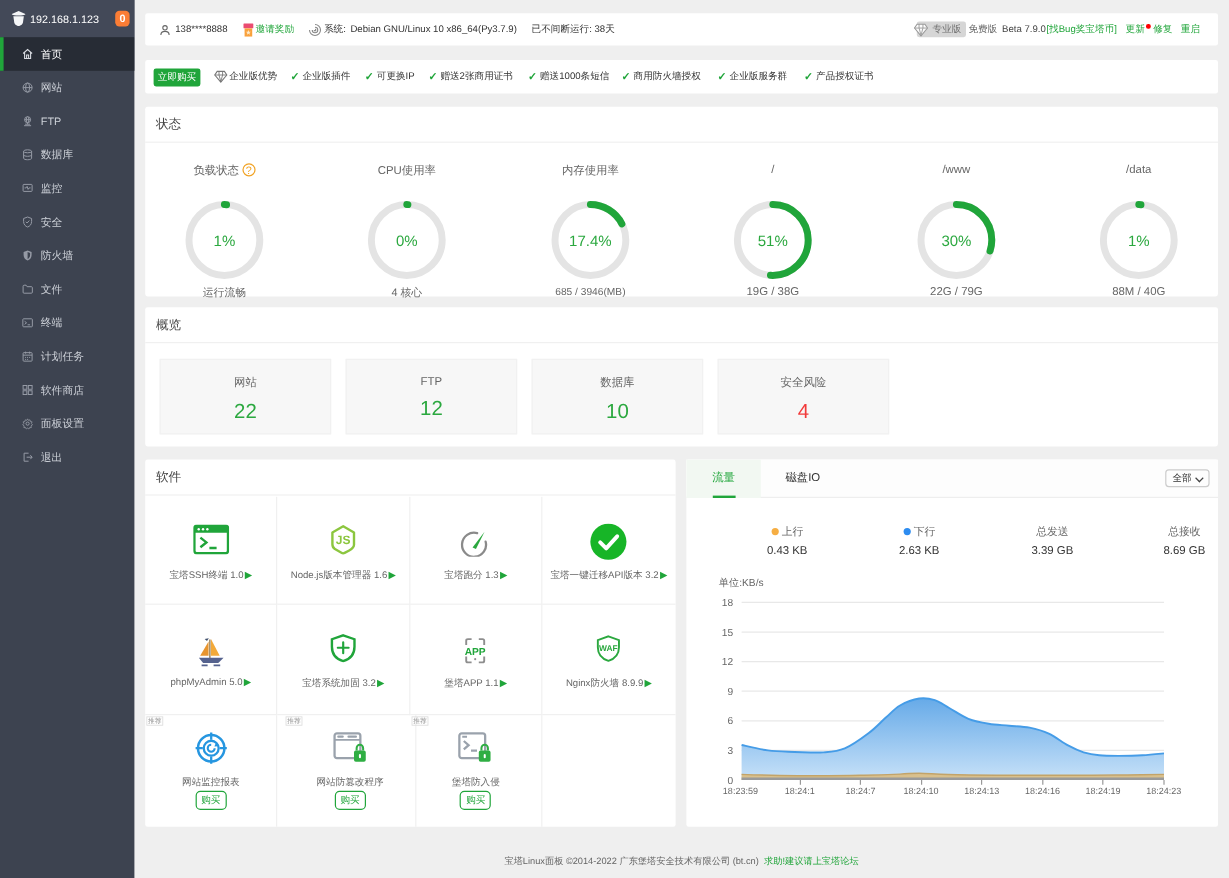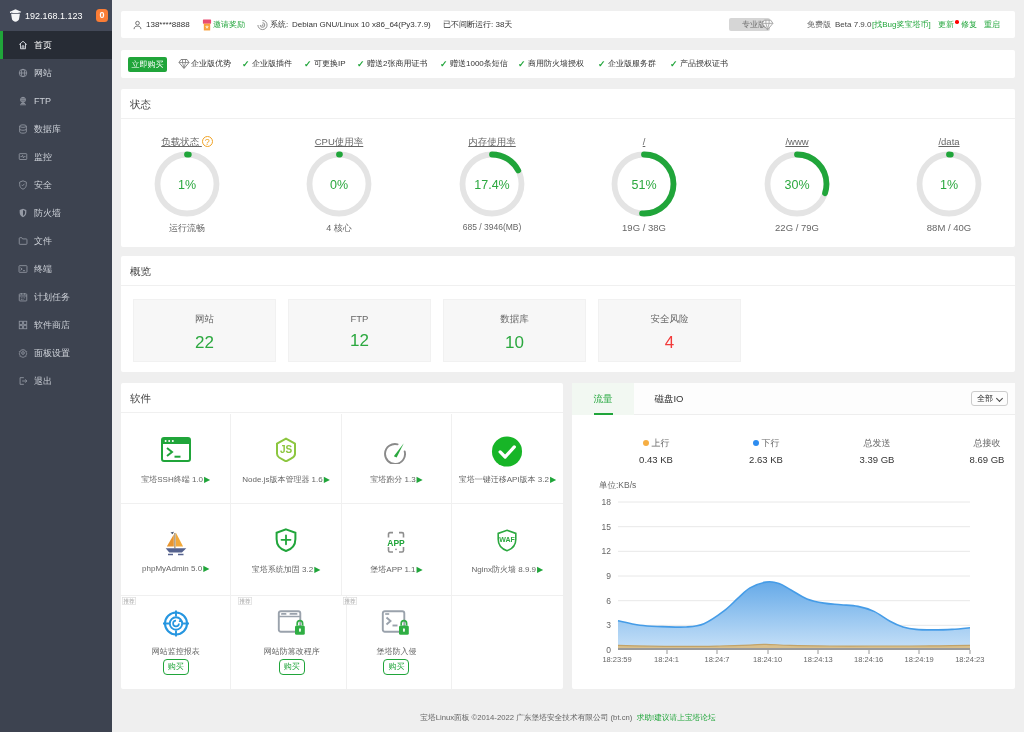--- a/index.html
+++ b/index.html
@@ -20,21 +20,21 @@
 #bar1 svg, #bar2 svg { top:50%; transform:translateY(-50%); }
 #bar2 { top:50px; height:28px; }
 #bar2 > * { position:absolute; top:0; height:28px; line-height:28px; }
 .g { color:#20a53a; }
 .ck { color:#20a53a; font-weight:bold; font-size:9px; }
 
 .panel { position:absolute; background:#fff; border-radius:2px; }
 .ptitle { height:30px; line-height:31px; padding-left:9px; font-size:10.5px; color:#444; border-bottom:1px solid #f0f0f0; }
 
 .gcol { position:absolute; top:47px; width:152px; text-align:center; }
-.glabel { color:#666; font-size:9.5px; height:12px; margin-bottom:2px;text-decoration:underline; }
+.glabel { color:#666; font-size:9.5px; height:12px; margin-bottom:18px; }
 .gval { font-size:12.5px; fill:#2ba83f; }
 .gsub { color:#666; font-size:9px; margin-top:2px; }
 
 .obox { position:absolute; top:43px; width:143px; height:63px; background:#f7f7f7; border:1px solid #f1f1f1; text-align:center; }
 .obox .ol { color:#666; font-size:9.5px; margin-top:13px; }
 .obox .on { font-size:17px; color:#2ba83f; margin-top:7px; }
 .obox .on.red { color:#f23a3a; }
 
 #soft .cell { position:absolute; width:110.4px; text-align:center; }
 #soft .cell svg { position:absolute; left:50%; transform:translateX(-50%); }
@@ -130,21 +130,21 @@
       <rect x="4" y="9" width="14" height="15" fill="#f9a13c"></rect>
       <path d="M11 12 L12.3 15 L15.5 15.3 L13 17.4 L13.8 20.5 L11 18.8 L8.2 20.5 L9 17.4 L6.5 15.3 L9.7 15 Z" fill="#fde9c8"></path>
     </svg>
 <span class="g" style="left:92px">邀请奖励</span>
 <svg style="position:absolute;left:136px" width="11" height="11" viewBox="0 0 24 24" fill="none" stroke="#888" stroke-width="2">
       <path d="M12 2 A10 10 0 1 1 2 12 M12 7 A5 5 0 1 1 7 12 M12 10.5 A1.5 1.5 0 1 1 10.5 12"></path>
     </svg>
 <span style="left:149px;color:#333">系统:</span>
 <span style="left:171px;color:#333">Debian GNU/Linux 10 x86_64(Py3.7.9)</span>
 <span style="left:322px;color:#333">已不间断运行: 38天</span>
-<span style="left:608px;top:7px;height:13px;line-height:13px;background:#d6d6d6;color:#707070;border-radius:2px;padding:0 4px 0 13px;font-size:8px">专业版</span>
+<span style="left:643px;top:7px;height:13px;line-height:13px;background:#d6d6d6;color:#707070;border-radius:2px;padding:0 4px 0 13px;font-size:8px">专业版</span>
 <svg style="position:absolute;left:640px" width="13" height="12" viewBox="0 0 24 22">
       <path d="M6 2 L18 2 L22 8 L12 20 L2 8 Z" fill="#fbfbfb" stroke="#9a9a9a" stroke-width="1.6"></path>
       <path d="M2 8 L22 8 M9 2 L9 8 M15 2 L15 8 M9 8 L12 19 L15 8" fill="none" stroke="#9a9a9a" stroke-width="1.4"></path>
     </svg>
 <span style="left:686px;color:#666">免费版</span>
 <span style="left:714px;color:#444">Beta 7.9.0</span>
 <span class="g" style="left:751px">[找Bug奖宝塔币]</span>
 <span class="g" style="left:817px">更新</span>
     <i style="position:absolute;left:834px;top:9px;width:3.5px;height:3.5px;background:#f00;border-radius:50%"></i>
 <span class="g" style="left:840px">修复</span>

